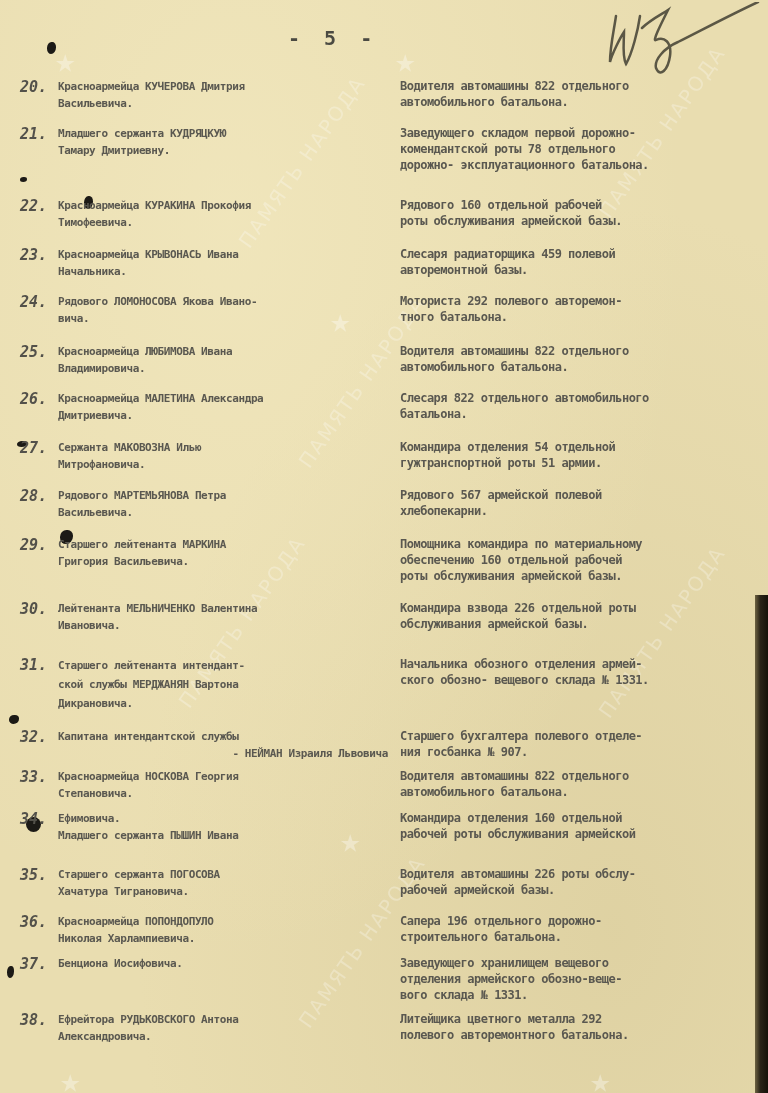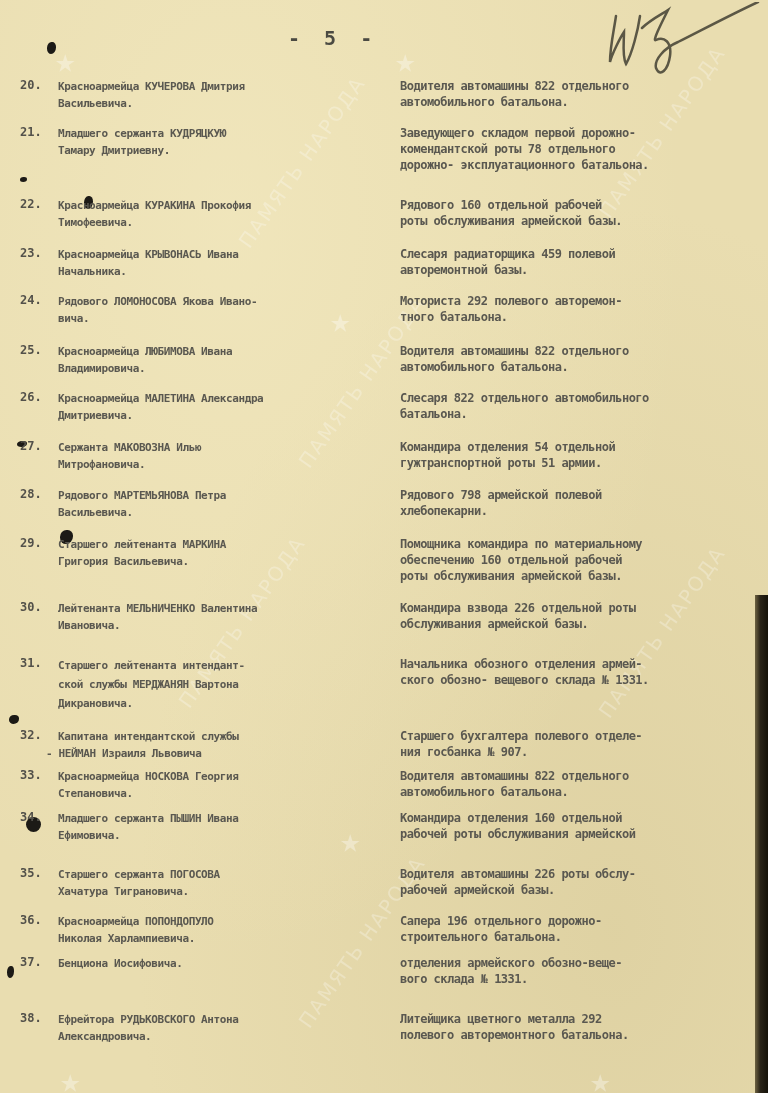--- a/index.html
+++ b/index.html
@@ -76,23 +76,24 @@
   }
   .entry {
     position: absolute;
     left: 0;
     width: 768px;
   }
   .num {
     position: absolute;
     left: 20px;
     top: 0;
-    font-size: 12px;
+    font-size: 15px;
     font-weight: bold;
     color: #53514a;
+    font-style: italic;
   }
   .left-col {
     position: absolute;
     left: 58px;
     top: 0;
     width: 330px;
     font-size: 11px;
     line-height: 17px;
     font-weight: bold;
     color: #5a5850;
@@ -245,21 +246,21 @@
       </div>
     </div>
 
     <div class="entry" style="top:487px;">
       <span class="num">28.</span>
       <div class="left-col">
         <span class="line">Рядового МАРТЕМЬЯНОВА Петра</span>
         <span class="line">Васильевича.</span>
       </div>
       <div class="right-col">
-        <span class="line">Рядового 798 армейской полевой</span>
+        <span class="line">Рядового 567 армейской полевой</span>
         <span class="line">хлебопекарни.</span>
       </div>
     </div>
 
     <div class="entry" style="top:536px;">
       <span class="num">29.</span>
       <div class="left-col">
         <span class="line">Старшего лейтенанта МАРКИНА</span>
         <span class="line">Григория Васильевича.</span>
       </div>
@@ -292,21 +293,21 @@
       <div class="right-col">
         <span class="line">Начальника обозного отделения армей-</span>
         <span class="line">ского обозно- вещевого склада № 1331.</span>
       </div>
     </div>
 
     <div class="entry" style="top:728px;">
       <span class="num">32.</span>
       <div class="left-col">
         <span class="line">Капитана интендантской службы</span>
-        <span class="line" style="margin-left:-12px;">- НЕЙМАН Израиля Львовича</span>
+        <span class="line" style="margin-left:-12px;text-align:right;">- НЕЙМАН Израиля Львовича</span>
       </div>
       <div class="right-col">
         <span class="line">Старшего бухгалтера полевого отделе-</span>
         <span class="line">ния госбанка № 907.</span>
       </div>
     </div>
 
     <div class="entry" style="top:768px;">
       <span class="num">33.</span>
       <div class="left-col">
@@ -315,22 +316,22 @@
       </div>
       <div class="right-col">
         <span class="line">Водителя автомашины 822 отдельного</span>
         <span class="line">автомобильного батальона.</span>
       </div>
     </div>
 
     <div class="entry" style="top:810px;">
       <span class="num">34.</span>
       <div class="left-col">
+        <span class="line">Ефимовича.</span>
         <span class="line">Младшего сержанта ПЫШИН Ивана</span>
-        <span class="line">Ефимовича.</span>
       </div>
       <div class="right-col">
         <span class="line">Командира отделения 160 отдельной</span>
         <span class="line">рабочей роты обслуживания армейской</span>
       </div>
     </div>
 
     <div class="entry" style="top:866px;">
       <span class="num">35.</span>
       <div class="left-col">
@@ -354,20 +355,21 @@
         <span class="line">строительного батальона.</span>
       </div>
     </div>
 
     <div class="entry" style="top:955px;">
       <span class="num">37.</span>
       <div class="left-col">
         <span class="line">Бенциона Иосифовича.</span>
       </div>
       <div class="right-col">
+        <span class="line">Заведующего хранилищем вещевого</span>
         <span class="line">отделения армейского обозно-веще-</span>
         <span class="line">вого склада № 1331.</span>
       </div>
     </div>
 
     <div class="entry" style="top:1011px;">
       <span class="num">38.</span>
       <div class="left-col">
         <span class="line">Ефрейтора РУДЬКОВСКОГО Антона</span>
         <span class="line">Александровича.</span>

